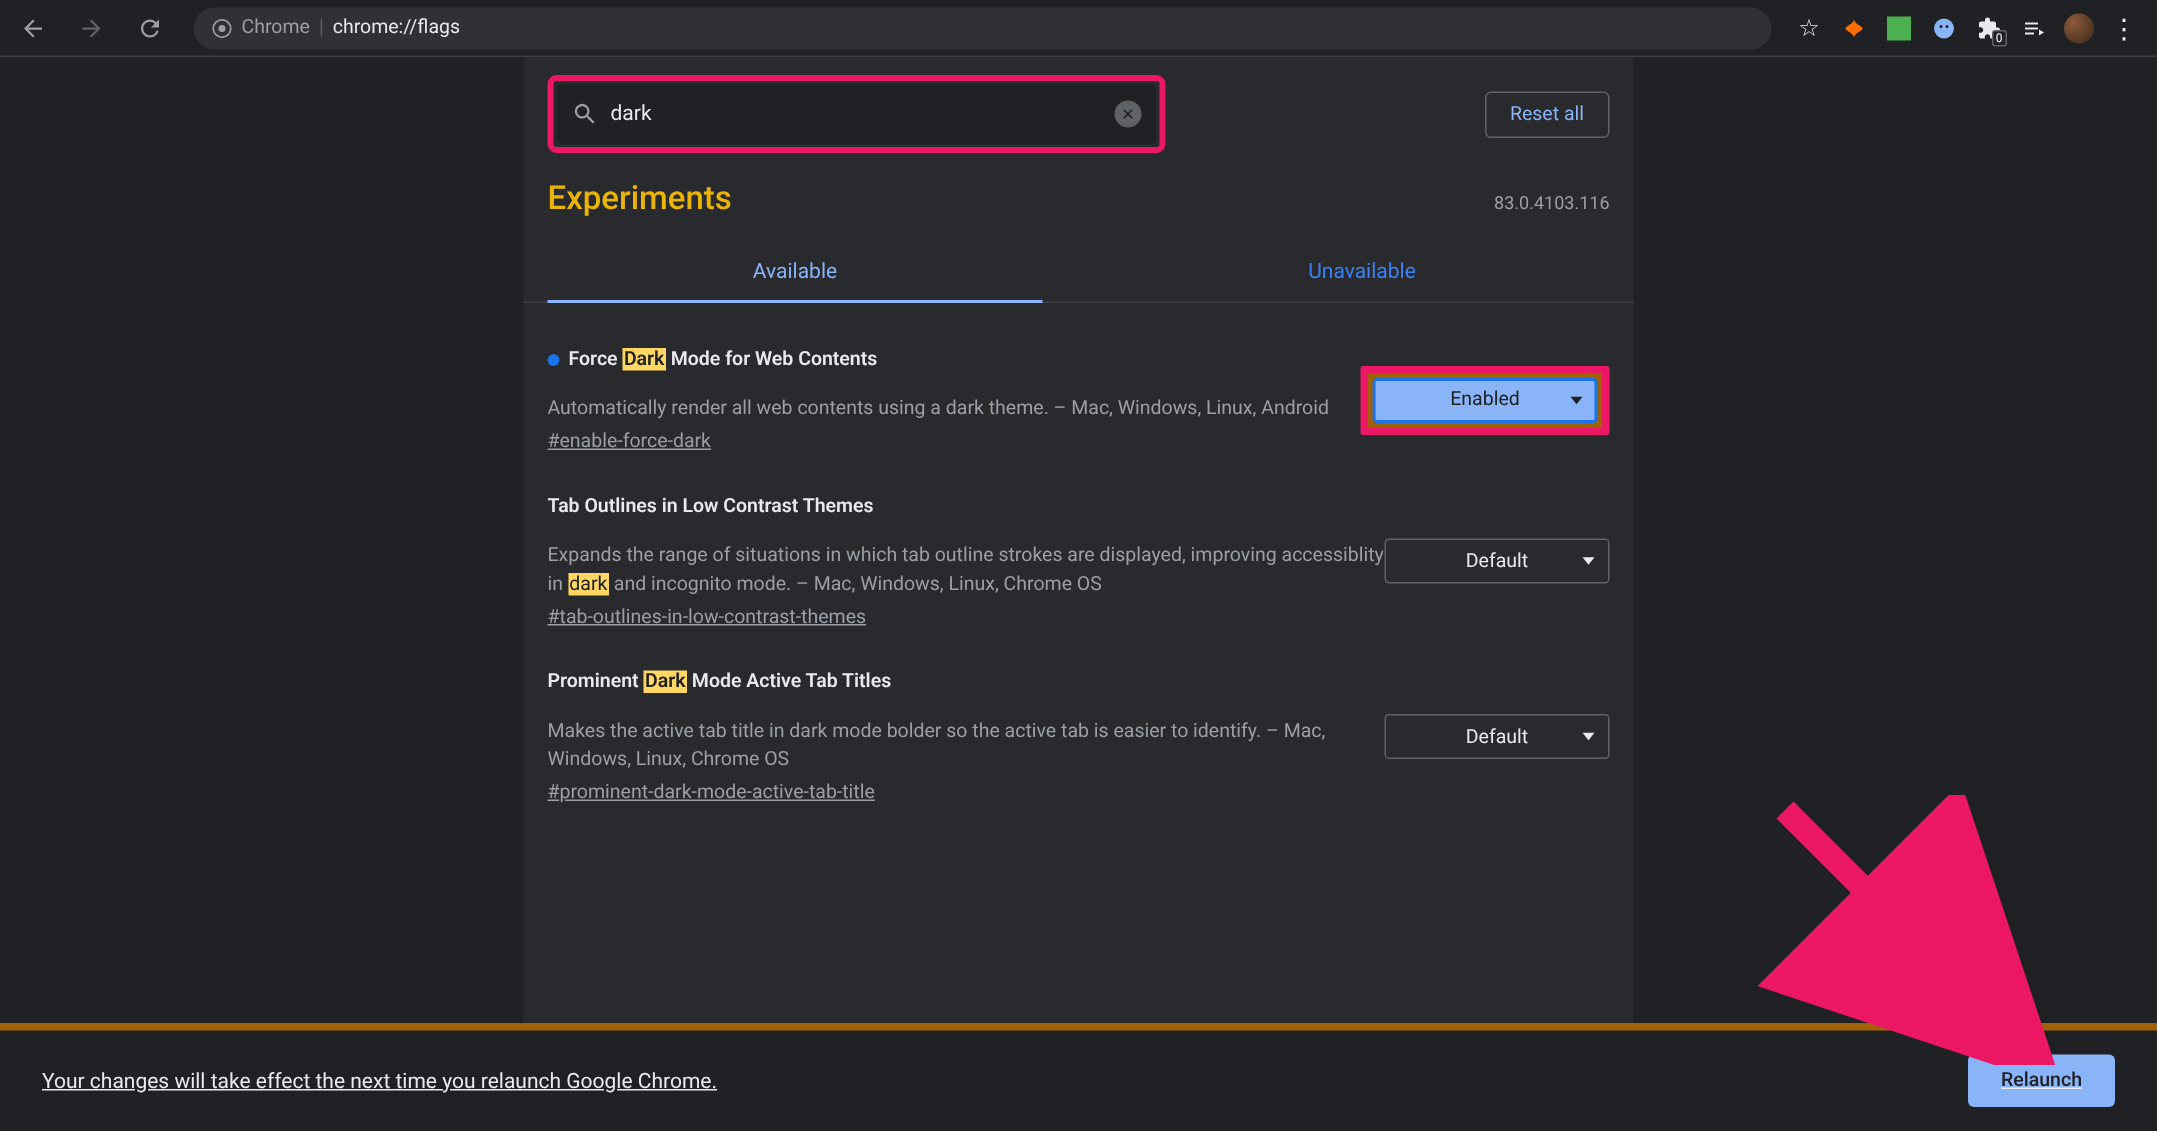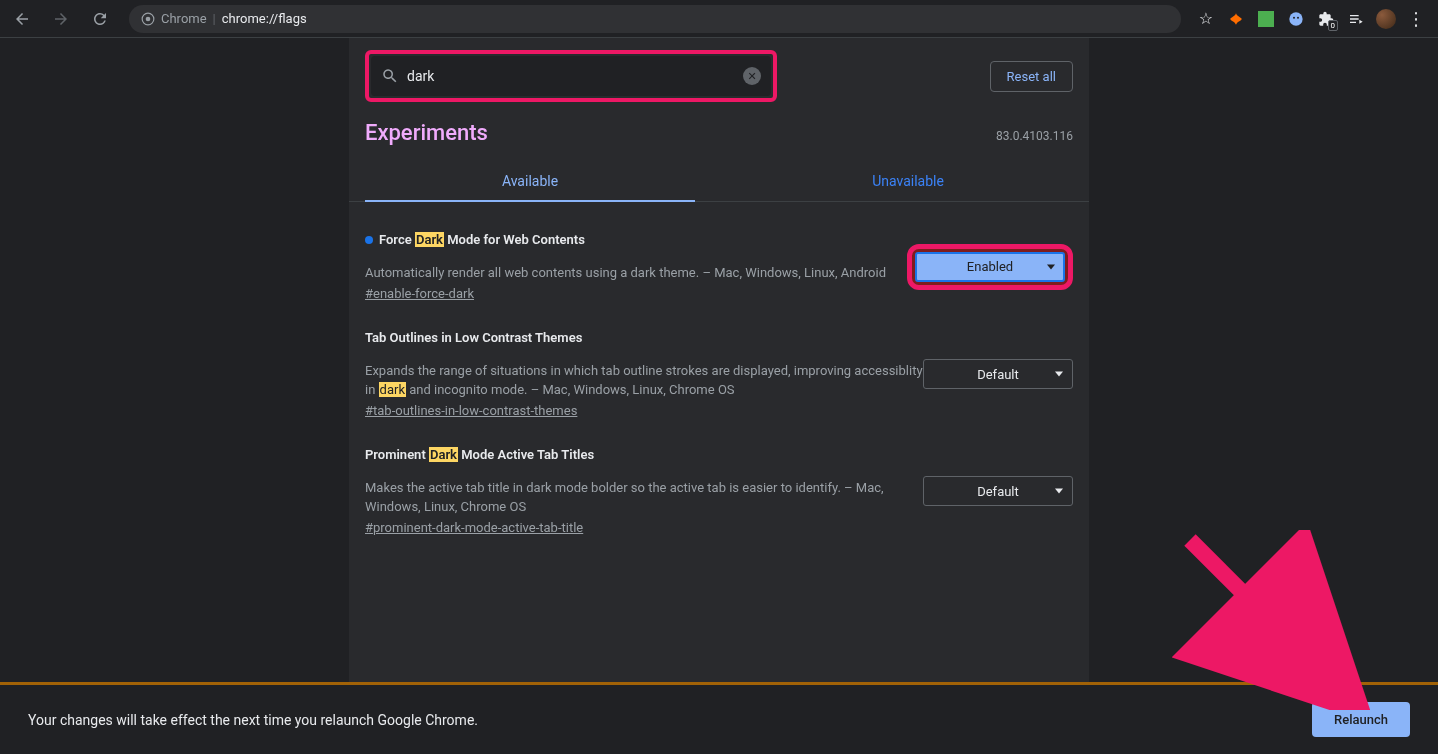--- a/index.html
+++ b/index.html
@@ -31,48 +31,48 @@
 .header-row { display: flex; align-items: center; padding: 12px 16px 8px 16px; gap: 16px; }
 .search-highlight-box { border: 4px solid #ed1865; border-radius: 6px; padding: 2px; }
 .search-box { background: #202124; height: 40px; width: 400px; border-radius: 4px; display: flex; align-items: center; padding: 0 10px; gap: 8px; }
 .search-box svg { width: 18px; height: 18px; color: #9aa0a6; }
 .search-input { flex: 1; background: transparent; border: none; color: #e8eaed; font-size: 14px; outline: none; }
 .clear-btn { width: 18px; height: 18px; border-radius: 50%; background: #5f6368; display: flex; align-items: center; justify-content: center; color: #202124; font-size: 11px; cursor: pointer; }
 .reset-btn { margin-left: auto; padding: 7px 16px; border: 1px solid #5f6368; border-radius: 4px; background: transparent; color: #8ab4f8; font-size: 13px; cursor: pointer; }
 
 
 .title-row { display: flex; align-items: baseline; justify-content: space-between; padding: 10px 16px 16px 16px; }
-.page-title { font-size: 22px; font-weight: 500; color: #f0abfc; }
+.page-title { font-size: 22px; font-weight: 500; color: #eab308; }
 .version { font-size: 12px; color: #9aa0a6; }
 
 
 .tabs { display: flex; border-bottom: 1px solid #3c4043; padding: 0 16px; gap: 48px; }
 .tab { flex: 1; text-align: center; padding: 12px 0; font-size: 14px; color: #3b82f6; cursor: pointer; position: relative; }
 .tab.active { color: #8ab4f8; }
 .tab.active::after { content: ''; position: absolute; bottom: -1px; left: 0; right: 0; height: 2px; background: #8ab4f8; }
 
 
 .flags { padding: 16px; }
 .flag { display: flex; padding: 14px 0; }
 .flag-info { flex: 1; }
 .flag-title { font-size: 13px; font-weight: 600; color: #e8eaed; display: flex; align-items: center; gap: 6px; }
 .flag-dot { width: 8px; height: 8px; border-radius: 50%; background: #1a73e8; display: inline-block; }
 .flag-desc { font-size: 13px; color: #9aa0a6; margin-top: 16px; line-height: 1.5; }
 .flag-hash { font-size: 13px; color: #9aa0a6; text-decoration: underline; margin-top: 0; display: inline-block; }
 .flag-control { display: flex; align-items: center; }
-.select-highlight-box { border: 5px solid #ed1865; border-radius: 12px; padding: 3px; background: #7f1d1d; }
+.select-highlight-box { border: 5px solid #ed1865; border-radius: 2px; padding: 3px; background: #a16207; }
 .flag-select { width: 150px; height: 30px; background: #292a2d; border: 1px solid #5f6368; color: #e8eaed; font-size: 13px; padding: 0 8px; border-radius: 3px; cursor: pointer; text-align: center; text-align-last: center; -webkit-appearance: none; appearance: none; position: relative; }
 .flag-select.enabled { background: #8ab4f8; color: #202124; border: 2px solid #1a73e8; }
 .select-wrap { position: relative; display: inline-block; }
 .select-wrap::after { content: ''; position: absolute; right: 10px; top: 50%; transform: translateY(-50%); border-left: 4px solid transparent; border-right: 4px solid transparent; border-top: 5px solid #e8eaed; pointer-events: none; }
 .select-wrap.enabled::after { border-top-color: #202124; }
 mark { background: #fdd663; color: #202124; padding: 0 1px; }
 
 
-.bottom-bar { position: absolute; bottom: 0; left: 0; right: 0; height: 72px; background: #202124; border-top: 3px solid #a16207; display: flex; align-items: center; padding: 16px 28px; }
+.bottom-bar { position: absolute; bottom: 0; left: 0; right: 0; height: 72px; background: #202124; border-top: 5px solid #a16207; display: flex; align-items: center; padding: 16px 28px; text-decoration: underline; }
 .bottom-msg { flex: 1; font-size: 14px; color: #e8eaed; }
 .relaunch-btn { background: #8ab4f8; color: #202124; border: none; padding: 10px 22px; font-size: 13px; font-weight: 500; border-radius: 4px; cursor: pointer; }
 .arrow-svg { position: absolute; }
 
 </style>
 </head>
 <body>
 
 <div class="browser-toolbar">
   <div class="nav-btn">

